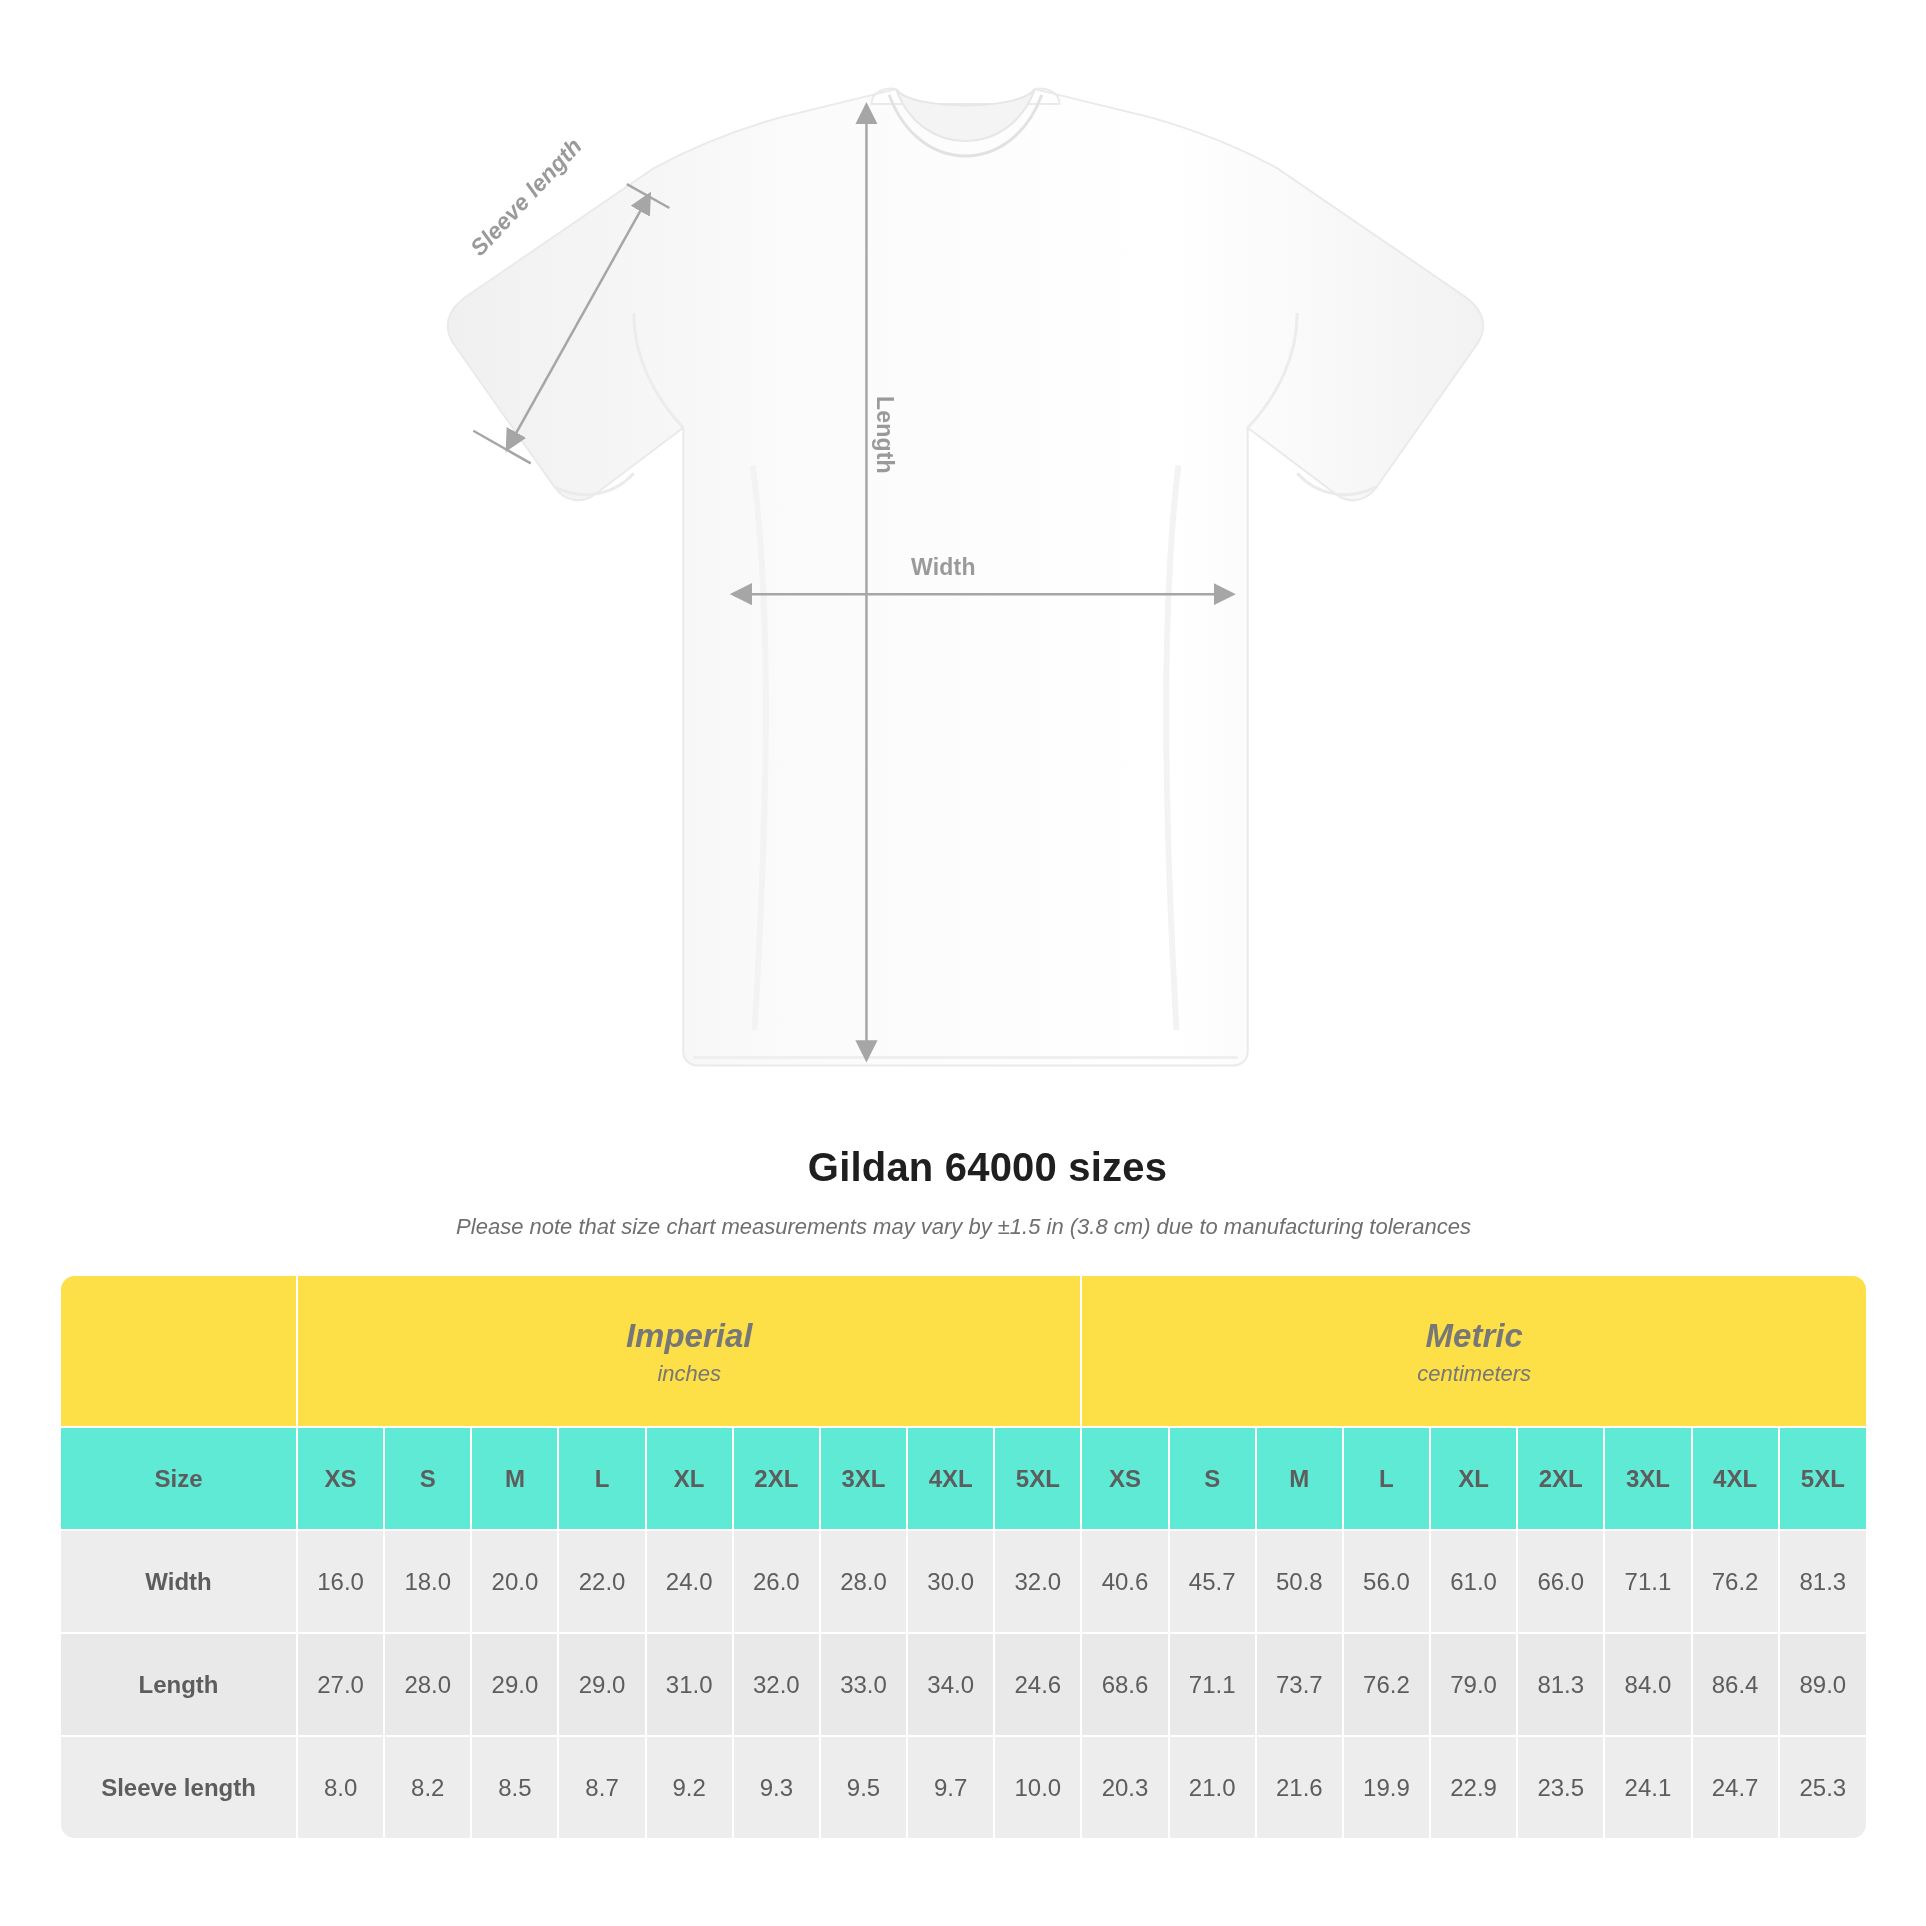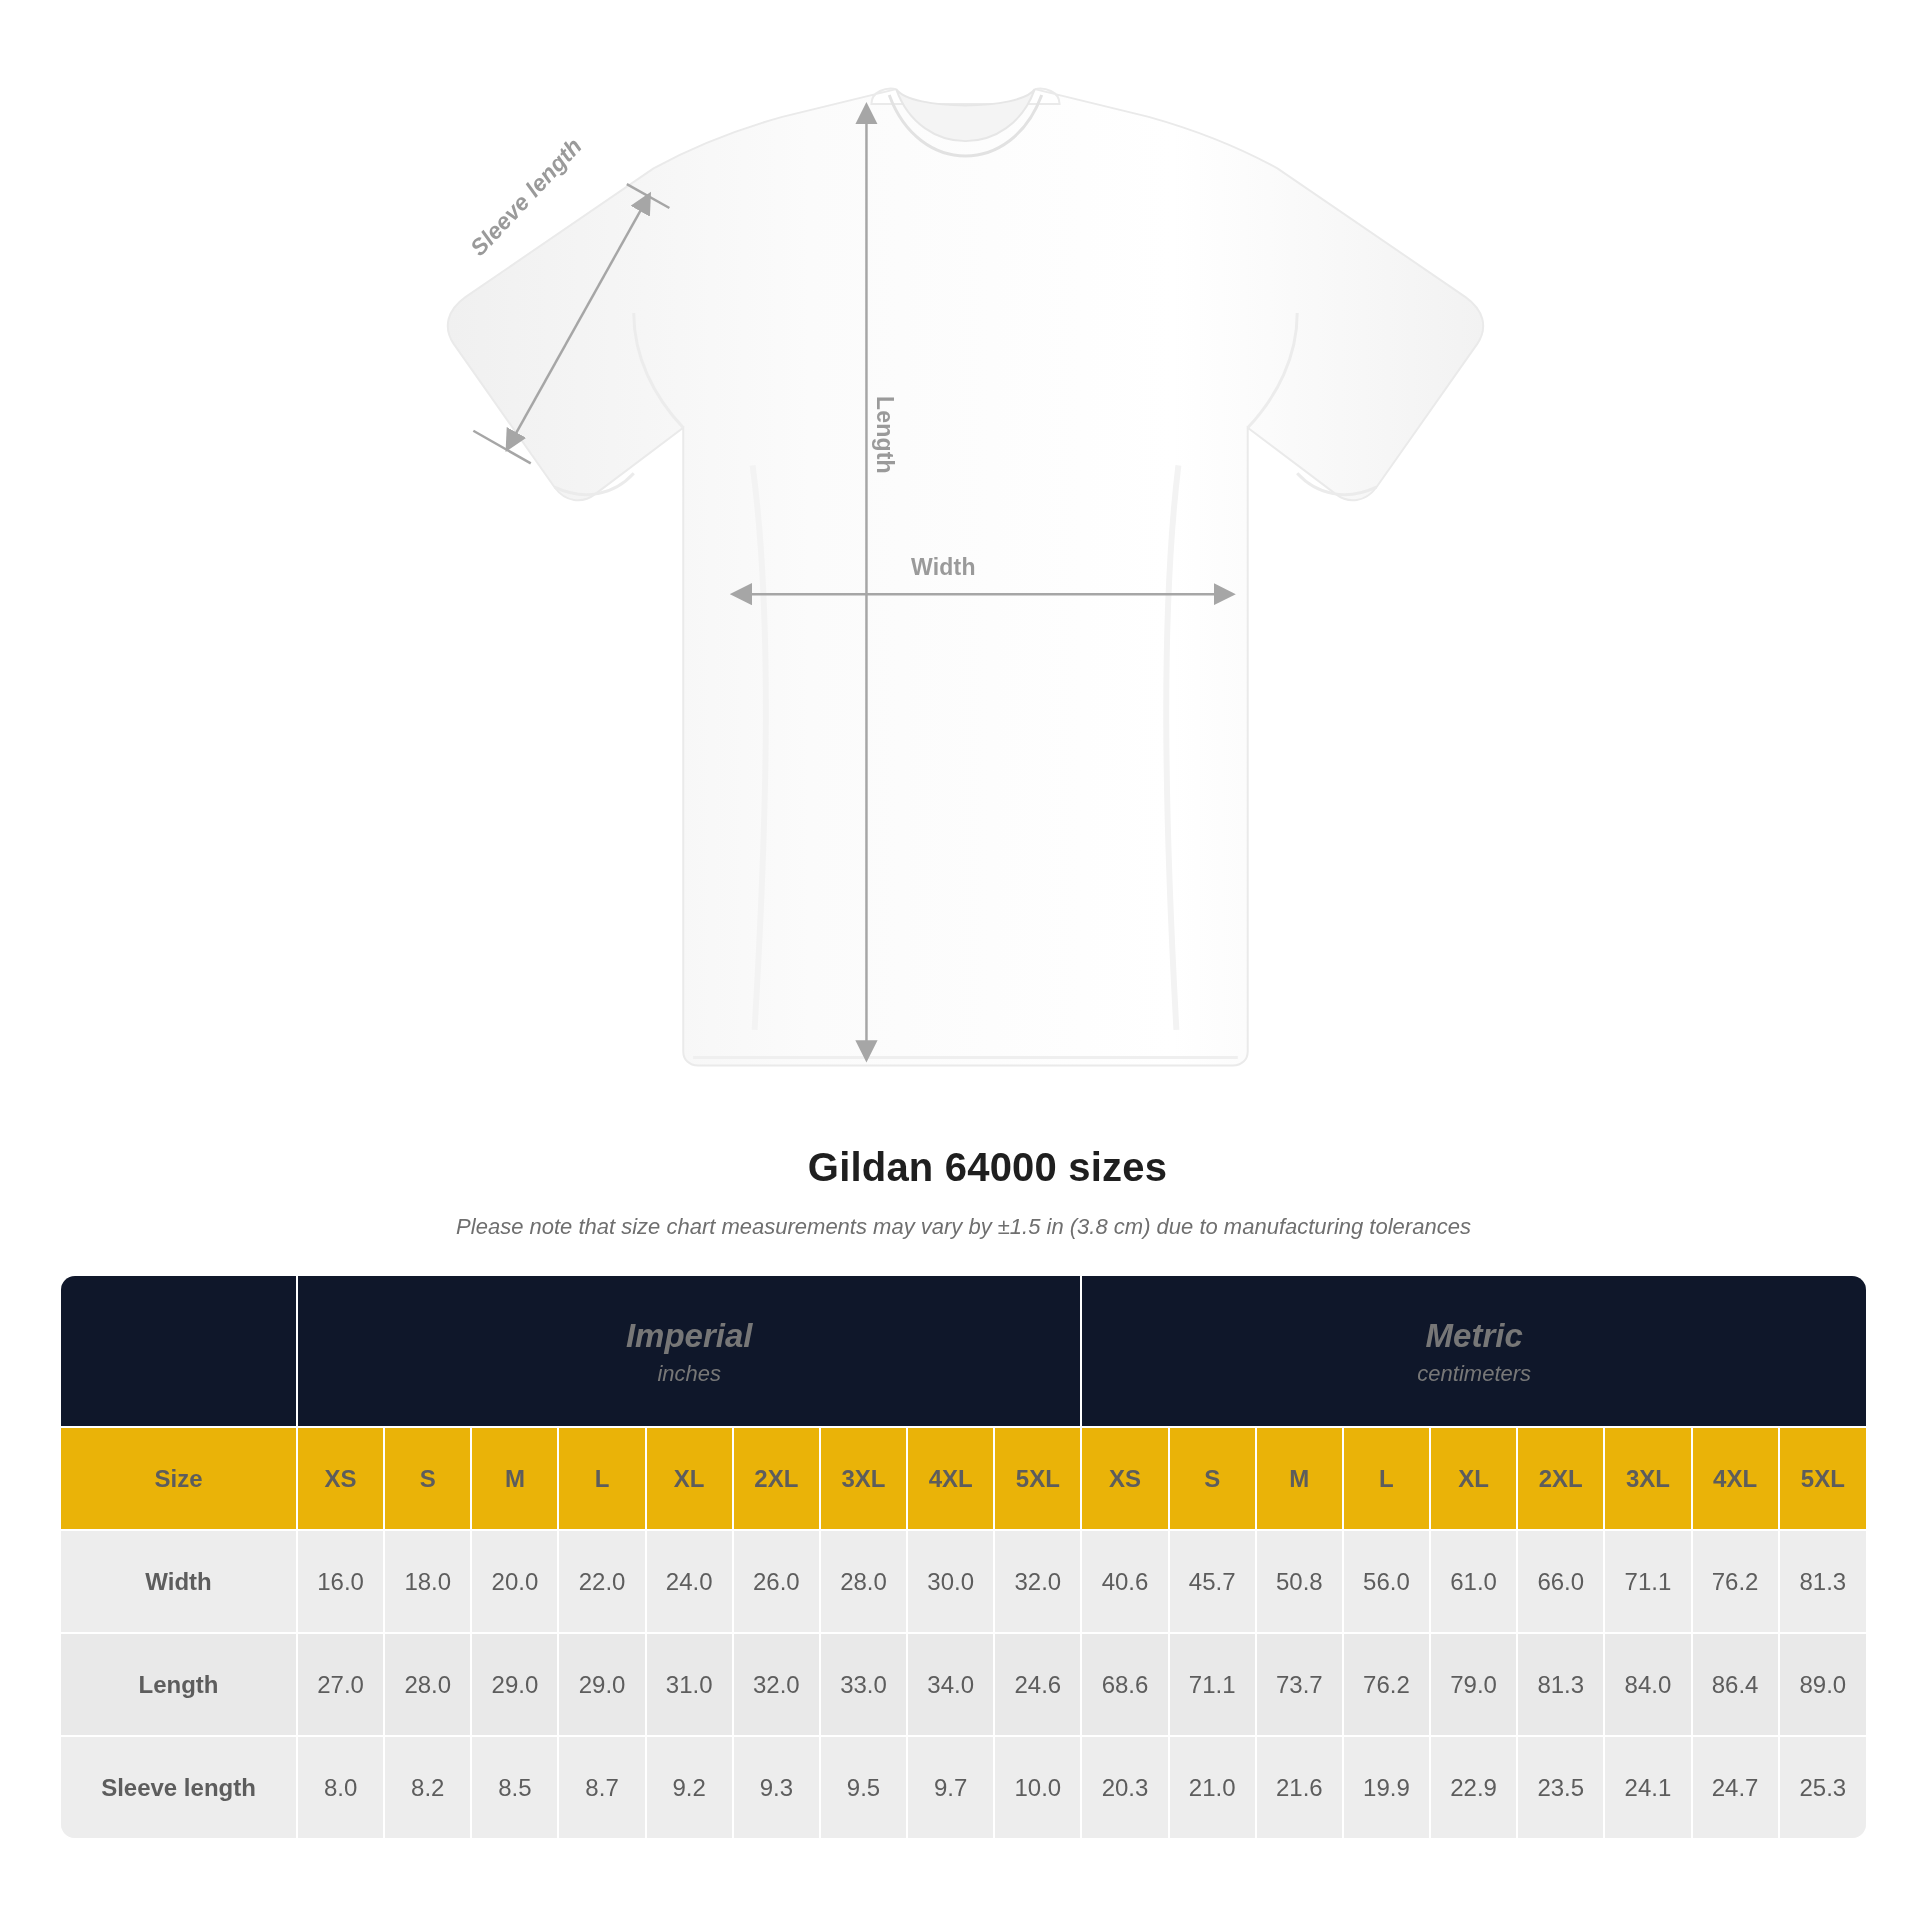--- a/index.html
+++ b/index.html
@@ -92,42 +92,42 @@
     border-right: 2px solid #ffffff;
     border-bottom: 2px solid #ffffff;
     padding: 0;
   }
   table.size-table tr td:last-child,
   table.size-table tr th:last-child { border-right: none; }
   table.size-table tr:last-child td { border-bottom: none; }
 
   .unit-row td {
     height: 150px;
-    background: #0f172a;
+    background: #fde047;
     border-right: none;
     border-bottom: none;
   }
   .unit-sys {
     font-size: 33px;
     font-weight: bold;
     font-style: italic;
     color: #777777;
     line-height: 1.25;
   }
   .unit-sub {
     font-size: 22px;
     font-style: italic;
     color: #777777;
     margin-top: 4px;
   }
   .unit-blank { background: #e8e8e8; }
 
   .head-row td {
     height: 101px;
-    background: #eab308;
+    background: #5eead4;
     font-weight: bold;
     color: #5a5a5a;
     font-size: 25px;
   }
   .row-label {
     font-weight: bold;
     color: #5a5a5a;
     font-size: 25px;
     background: #ededed;
   }

